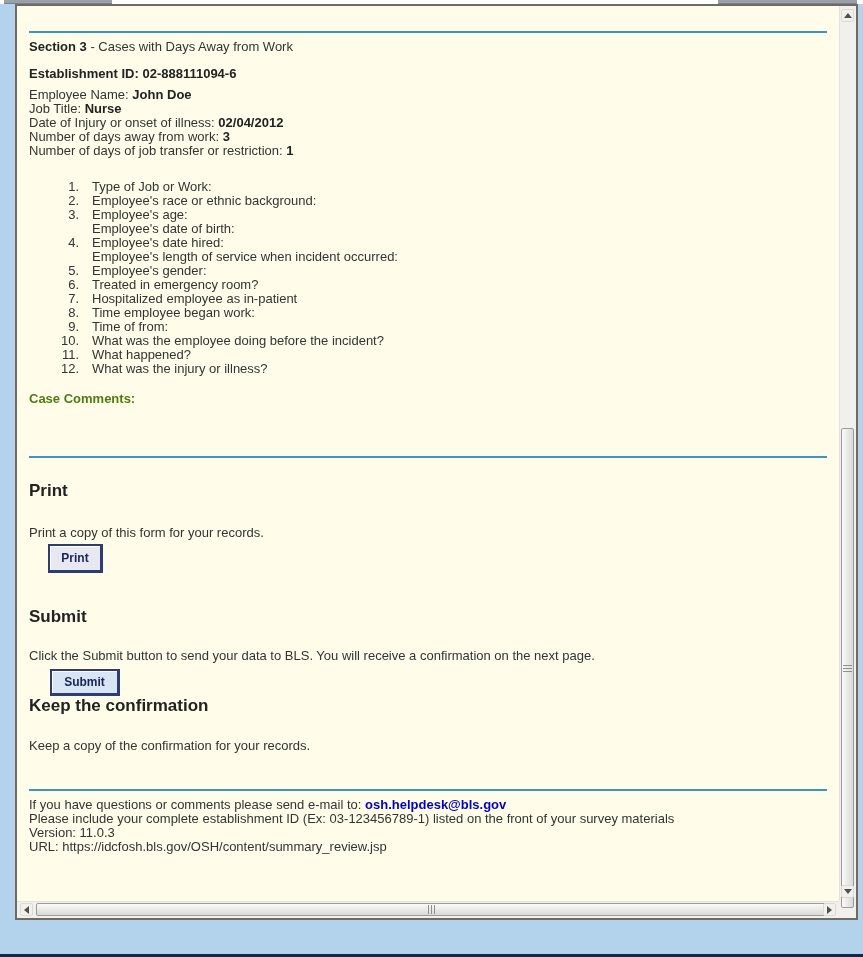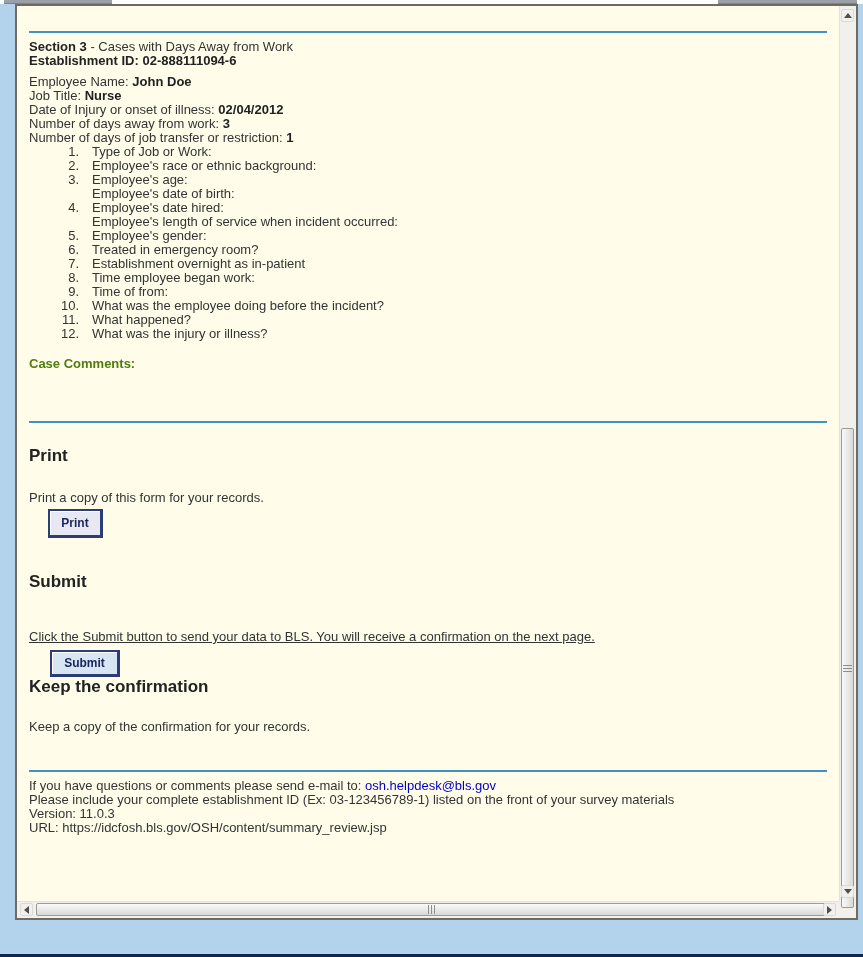--- a/index.html
+++ b/index.html
@@ -30,50 +30,50 @@
   }
   .content{
     grid-column:1;grid-row:1;overflow:hidden;
     padding:2px 12px 0 12px;
     font-size:13px;line-height:14px;color:#333;
   }
   .blue-rule{border:none;border-top:2px solid var(--accent-rule);margin:0;height:0;}
   #hr1{margin-top:23px;}
   .section-title{margin-top:7px;}
   .section-title b{color:#222;}
-  .estab{font-weight:bold;color:#222;}
+  .estab{margin-top:13px;font-weight:bold;color:#222;}
   .emp{margin-top:7px;}
   .field-line{height:14px;white-space:nowrap;}
   .field-line b{color:#222;}
-  .qlist{}
+  .qlist{margin-top:22px;}
   .qrow{height:14px;white-space:nowrap;}
   .qnum{display:inline-block;width:50px;text-align:right;}
   .qtext{margin-left:13px;}
   .case-comments{margin-top:16px;font-weight:bold;color:#4d7c0f;}
   #hr2{margin-top:50px;}
   .hd{font-size:17px;line-height:20px;font-weight:bold;color:#222;}
   .print-hd{margin-top:23px;}
   .print-desc{margin-top:25px;}
   .submit-hd{margin-top:34px;}
-  .submit-desc{margin-top:38px;text-decoration:underline;}
+  .submit-desc{margin-top:22px;}
   .keep-hd{}
   .keep-desc{margin-top:23px;}
   #hr3{margin-top:36px;}
 
   .btn{
     display:block;font-family:inherit;font-weight:bold;font-size:12px;color:#17255a;
     border:2px solid #2c3c74;border-right-width:3px;border-bottom-width:3px;
     box-shadow:inset 1px 1px 0 #ffffff;cursor:pointer;text-align:center;padding:0;
   }
   .print-btn{margin-top:4px;margin-left:19px;width:55px;height:29px;background:#e8e8f2;}
   .submit-btn{margin-top:6px;margin-left:21px;width:70px;height:27px;background:#d8e5f3;}
 
   .footer{margin-top:7px;}
   .footer-line{height:14px;white-space:nowrap;}
-  .email-link{font-weight:normal;color:var(--link);text-decoration:none;cursor:pointer;}
+  .email-link{font-weight:bold;color:var(--link);text-decoration:none;cursor:pointer;}
 
   
   .vscroll{grid-column:2;grid-row:1;position:relative;background:var(--track);border-left:1px solid #e4e2dc;}
   .hscroll{grid-column:1;grid-row:2;position:relative;background:var(--track);border-top:1px solid #e4e2dc;}
   .corner{grid-column:2;grid-row:2;background:var(--track);}
   .arrow-box{
     position:absolute;width:13px;height:13px;border:1px solid #dcdad2;border-radius:2px;
     display:flex;align-items:center;justify-content:center;background:var(--track);
   }
   .tri{width:0;height:0;}
@@ -149,21 +149,21 @@
 
       <div class="qlist">
         <div class="qrow"><span class="qnum">1.</span><span class="qtext">Type of Job or Work:</span></div>
         <div class="qrow"><span class="qnum">2.</span><span class="qtext">Employee's race or ethnic background:</span></div>
         <div class="qrow"><span class="qnum">3.</span><span class="qtext">Employee's age:</span></div>
         <div class="qrow"><span class="qnum"></span><span class="qtext">Employee's date of birth:</span></div>
         <div class="qrow"><span class="qnum">4.</span><span class="qtext">Employee's date hired:</span></div>
         <div class="qrow"><span class="qnum"></span><span class="qtext">Employee's length of service when incident occurred:</span></div>
         <div class="qrow"><span class="qnum">5.</span><span class="qtext">Employee's gender:</span></div>
         <div class="qrow"><span class="qnum">6.</span><span class="qtext">Treated in emergency room?</span></div>
-        <div class="qrow"><span class="qnum">7.</span><span class="qtext">Establishment overnight as in-patient</span></div>
+        <div class="qrow"><span class="qnum">7.</span><span class="qtext">Hospitalized employee as in-patient</span></div>
         <div class="qrow"><span class="qnum">8.</span><span class="qtext">Time employee began work:</span></div>
         <div class="qrow"><span class="qnum">9.</span><span class="qtext">Time of from:</span></div>
         <div class="qrow"><span class="qnum">10.</span><span class="qtext">What was the employee doing before the incident?</span></div>
         <div class="qrow"><span class="qnum">11.</span><span class="qtext">What happened?</span></div>
         <div class="qrow"><span class="qnum">12.</span><span class="qtext">What was the injury or illness?</span></div>
       </div>
 
       <div class="case-comments">Case Comments:</div>
 
       <hr id="hr2" class="blue-rule">

